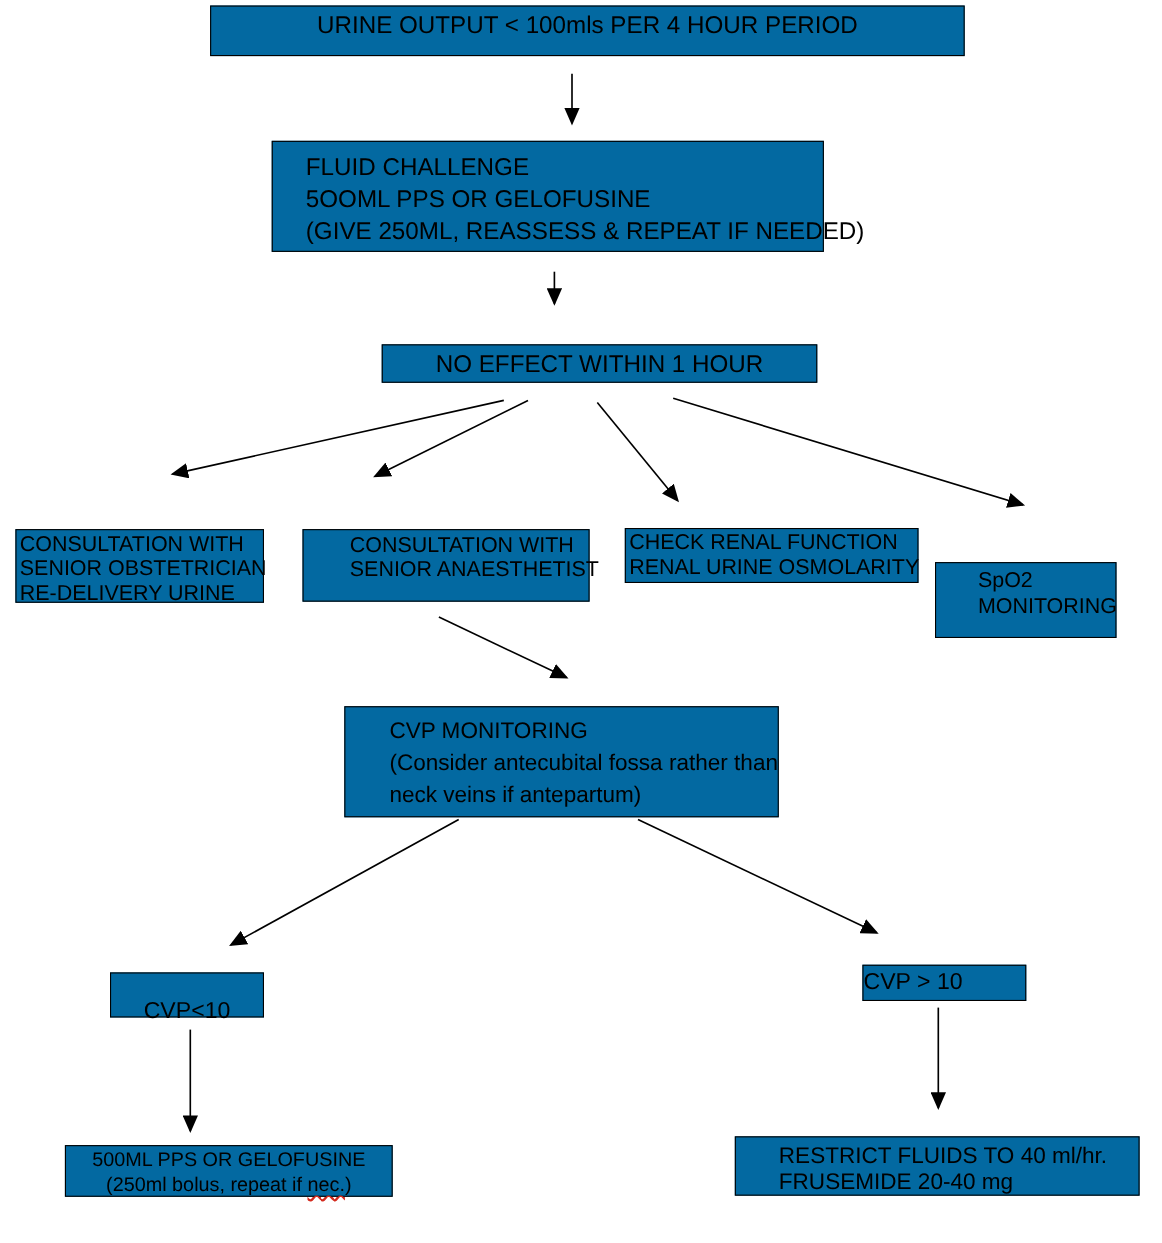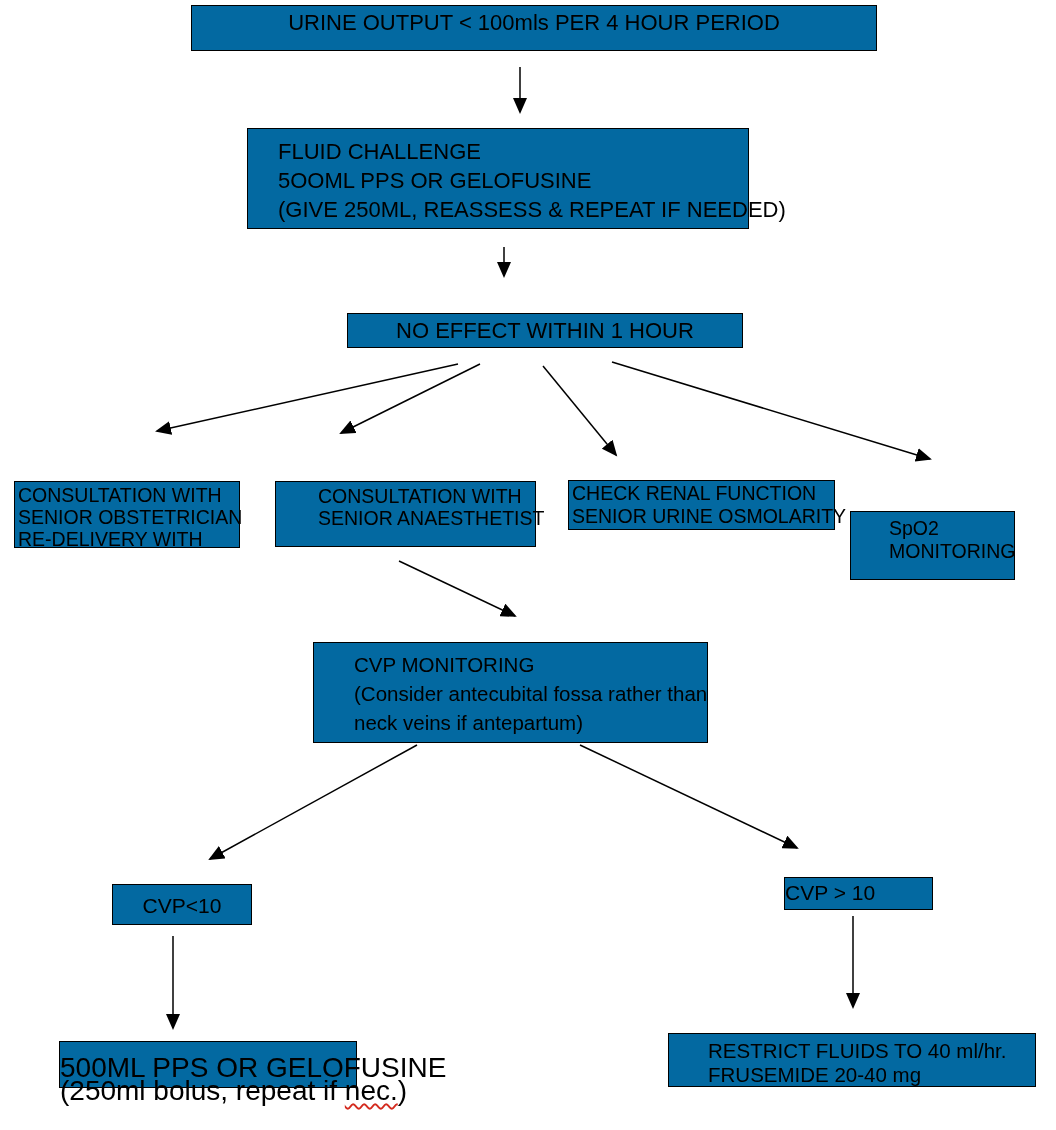--- a/index.html
+++ b/index.html
@@ -32,23 +32,23 @@
   .ln { white-space: nowrap; }
 
   .n-urine    { left:191px; top:5px;    width:686px; height:46px;  font-size:22px;   line-height:26px; text-align:center; padding-top:4px; }
   .n-fluid    { left:247px; top:128px;  width:502px; height:101px; font-size:22px;   line-height:29px; padding:8px 6px 0 30px; }
   .n-noeffect { left:322px; top:313px;  width:396px; height:35px;  font-size:22px;   line-height:27px; text-align:center; padding-top:3px;margin-left:25px; }
   .n-obstet   { left:14px;  top:481px;  width:226px; height:67px;  font-size:19.5px; line-height:22px; padding:2px 0 0 3px; }
   .n-anaes    { left:275px; top:481px;  width:261px; height:66px;  font-size:19.5px; line-height:22px; padding:3px 0 0 42px; }
   .n-renal    { left:568px; top:480px;  width:267px; height:50px;  font-size:19.5px; line-height:23px; padding:1px 16px 0 3px; }
   .n-spo2     { left:850px; top:478px;  width:165px; height:69px;  font-size:19.5px; line-height:23px; padding:5px 0 0 38px;margin-top:33px; }
   .n-cvpmon   { left:313px; top:642px;  width:395px; height:101px; font-size:20.5px; line-height:29px; padding:7px 6px 0 40px; }
-  .n-cvplow   { left:112px; top:884px;  width:140px; height:41px;  font-size:21px;   line-height:25px; text-align:center; padding-top:8px; }
+  .n-cvplow   { left:100px; top:884px;  width:140px; height:41px;  font-size:21px;   line-height:25px; text-align:center; padding-top:21px; }
   .n-cvphigh  { left:784px; top:877px;  width:149px; height:33px;  font-size:21px;   line-height:25px; text-align:left; padding-top:2px; }
-  .n-500ml    { left:59px;  top:1041px; width:298px; height:47px;  font-size:28px; line-height:23px; text-align:center; padding-top:14px; }
+  .n-500ml    { left:59px;  top:1041px; width:298px; height:47px;  font-size:18px; line-height:23px; text-align:center; padding-top:1px; }
   .n-restrict { left:668px; top:1033px; width:368px; height:54px;  font-size:20.5px; line-height:24px; padding:5px 0 0 39px; }
 
   .squiggle {
     text-decoration-line: underline;
     text-decoration-style: wavy;
     text-decoration-color: #d42a1e;
     text-decoration-thickness: 2px;
     text-underline-offset: 3px;
   }
 </style>
@@ -86,31 +86,31 @@
     <div class="ln">(GIVE 250ML, REASSESS &amp; REPEAT IF NEEDED)</div>
   </div>
 
   <div class="node n-noeffect">
     <div class="ln">NO EFFECT WITHIN 1 HOUR</div>
   </div>
 
   <div class="node n-obstet">
     <div class="ln">CONSULTATION WITH</div>
     <div class="ln">SENIOR OBSTETRICIAN</div>
-    <div class="ln">RE-DELIVERY WITH</div>
+    <div class="ln">RE-DELIVERY URINE</div>
   </div>
 
   <div class="node n-anaes">
     <div class="ln">CONSULTATION WITH</div>
     <div class="ln">SENIOR ANAESTHETIST</div>
   </div>
 
   <div class="node n-renal">
     <div class="ln">CHECK RENAL FUNCTION</div>
-    <div class="ln">SENIOR URINE OSMOLARITY</div>
+    <div class="ln">RENAL URINE OSMOLARITY</div>
   </div>
 
   <div class="node n-spo2">
     <div class="ln">SpO2</div>
     <div class="ln">MONITORING</div>
   </div>
 
   <div class="node n-cvpmon">
     <div class="ln">CVP MONITORING</div>
     <div class="ln">(Consider antecubital fossa rather than</div>

